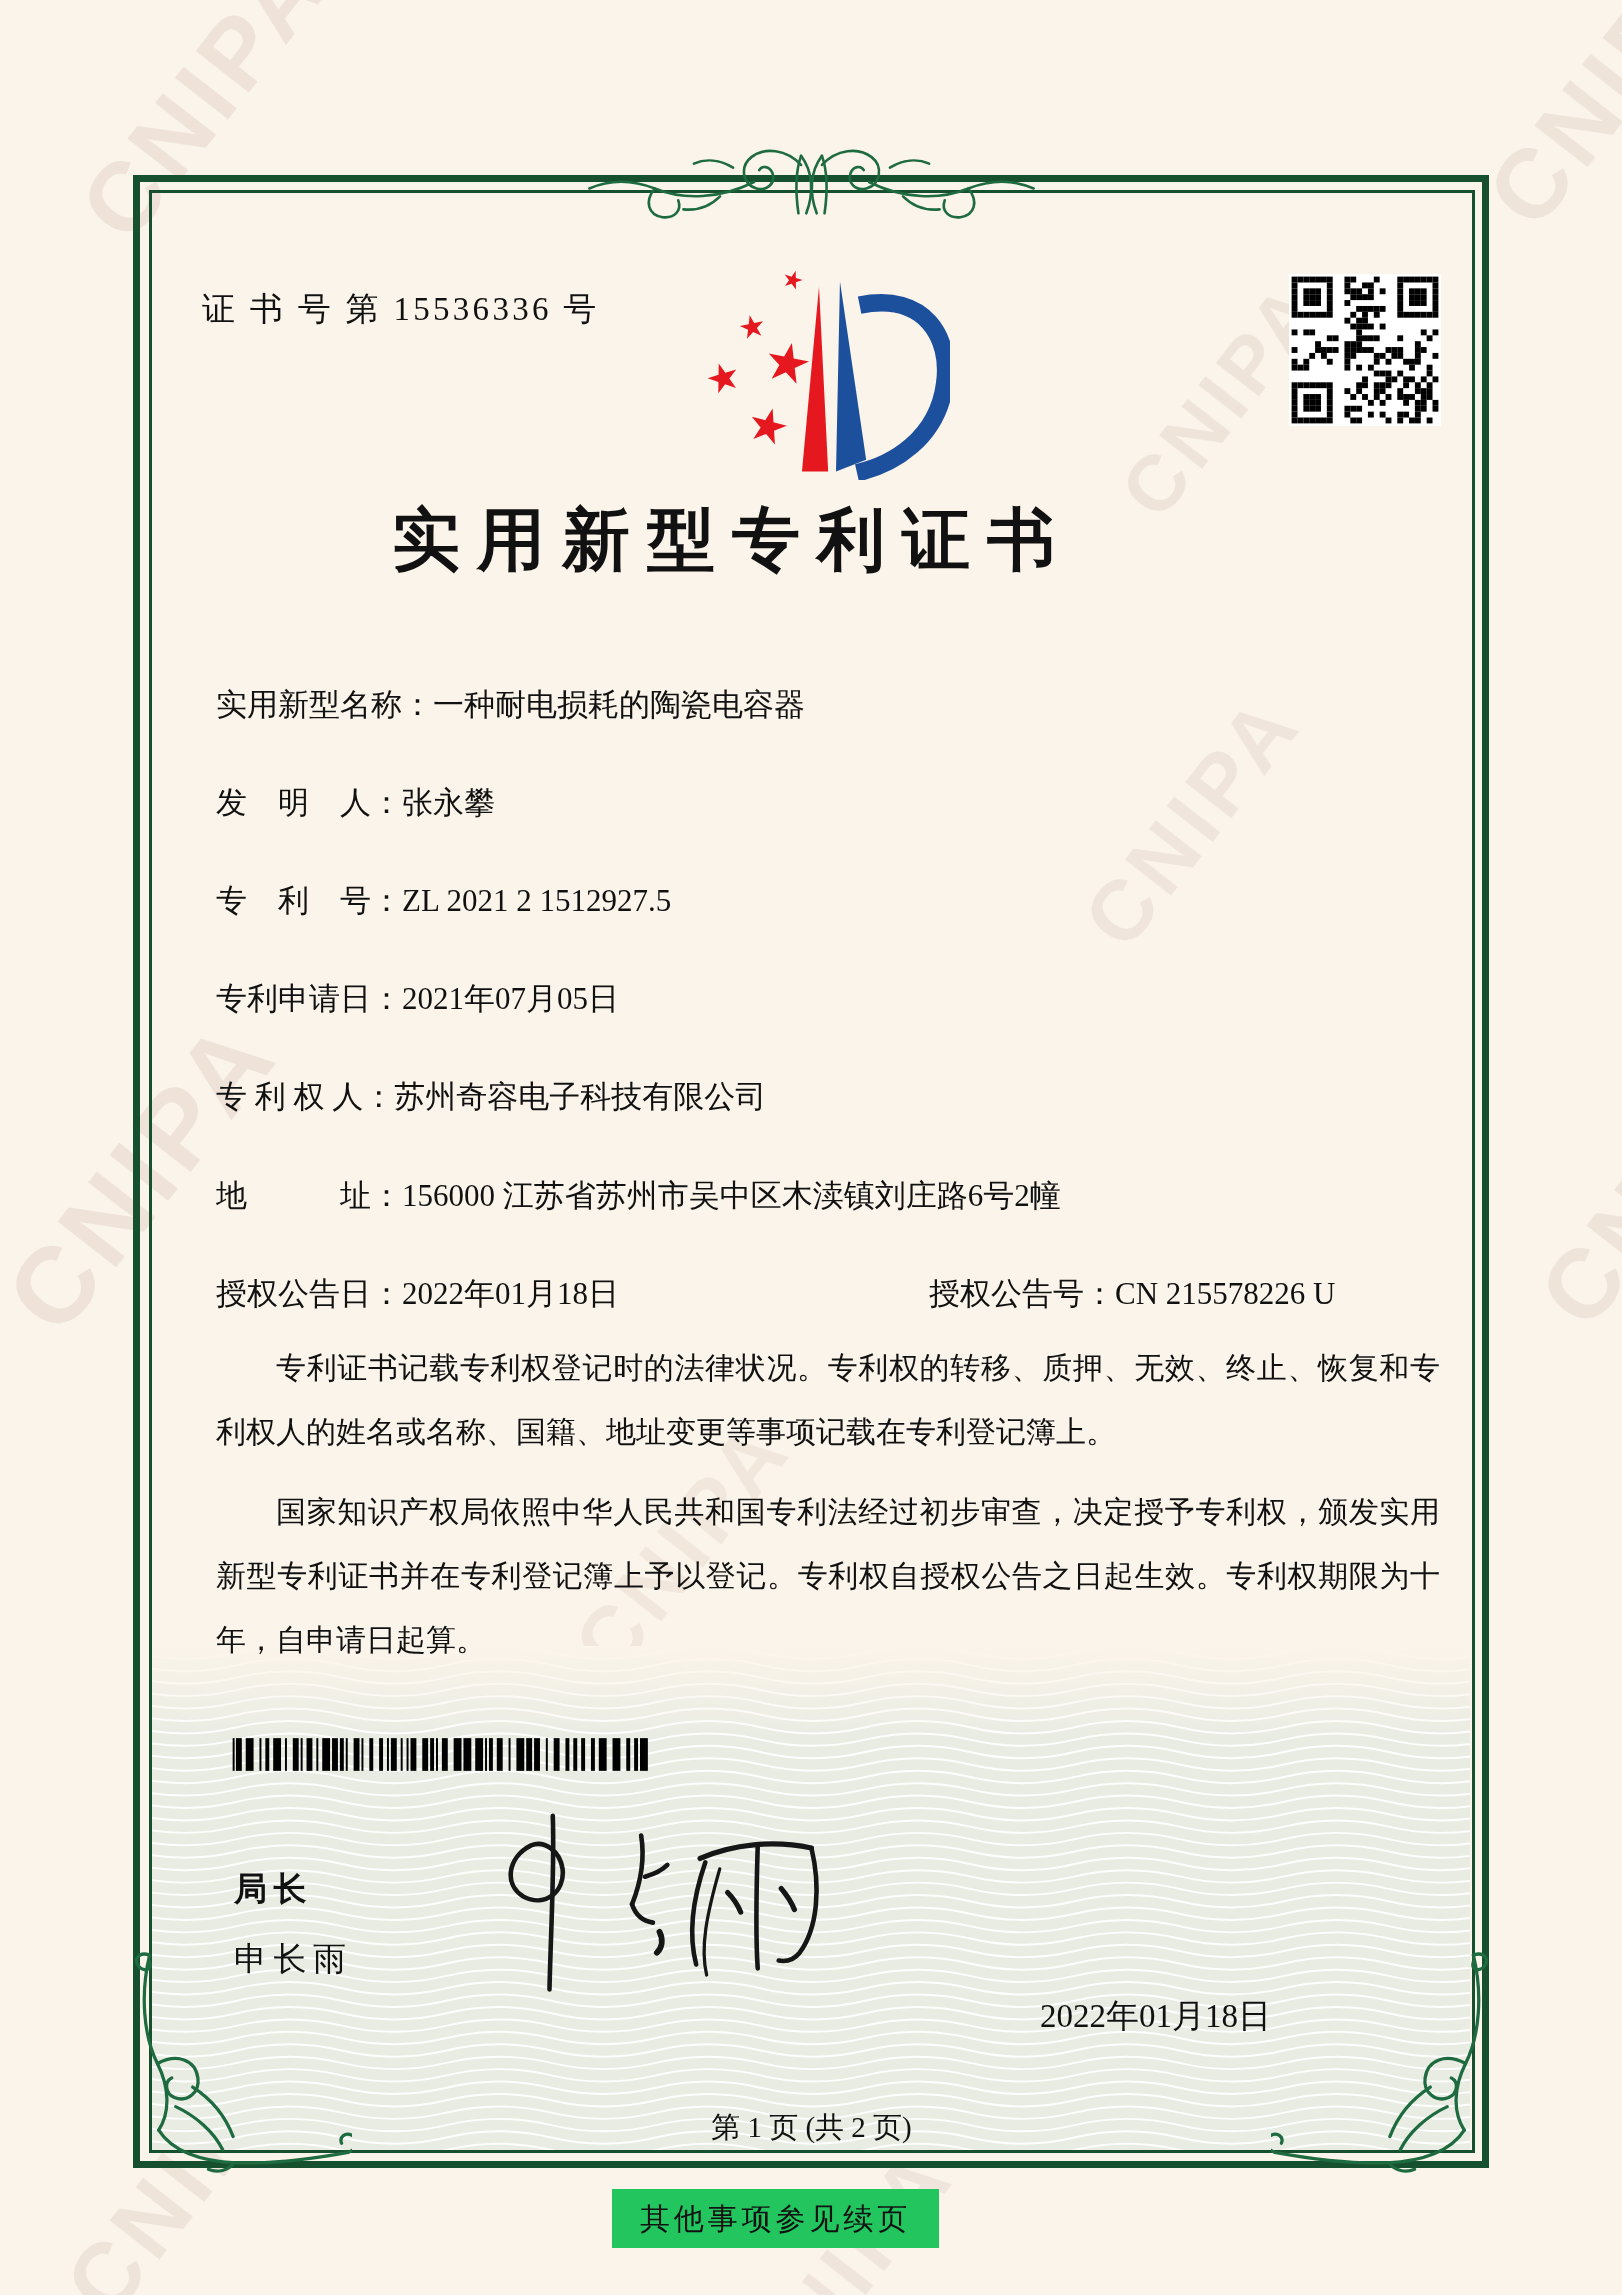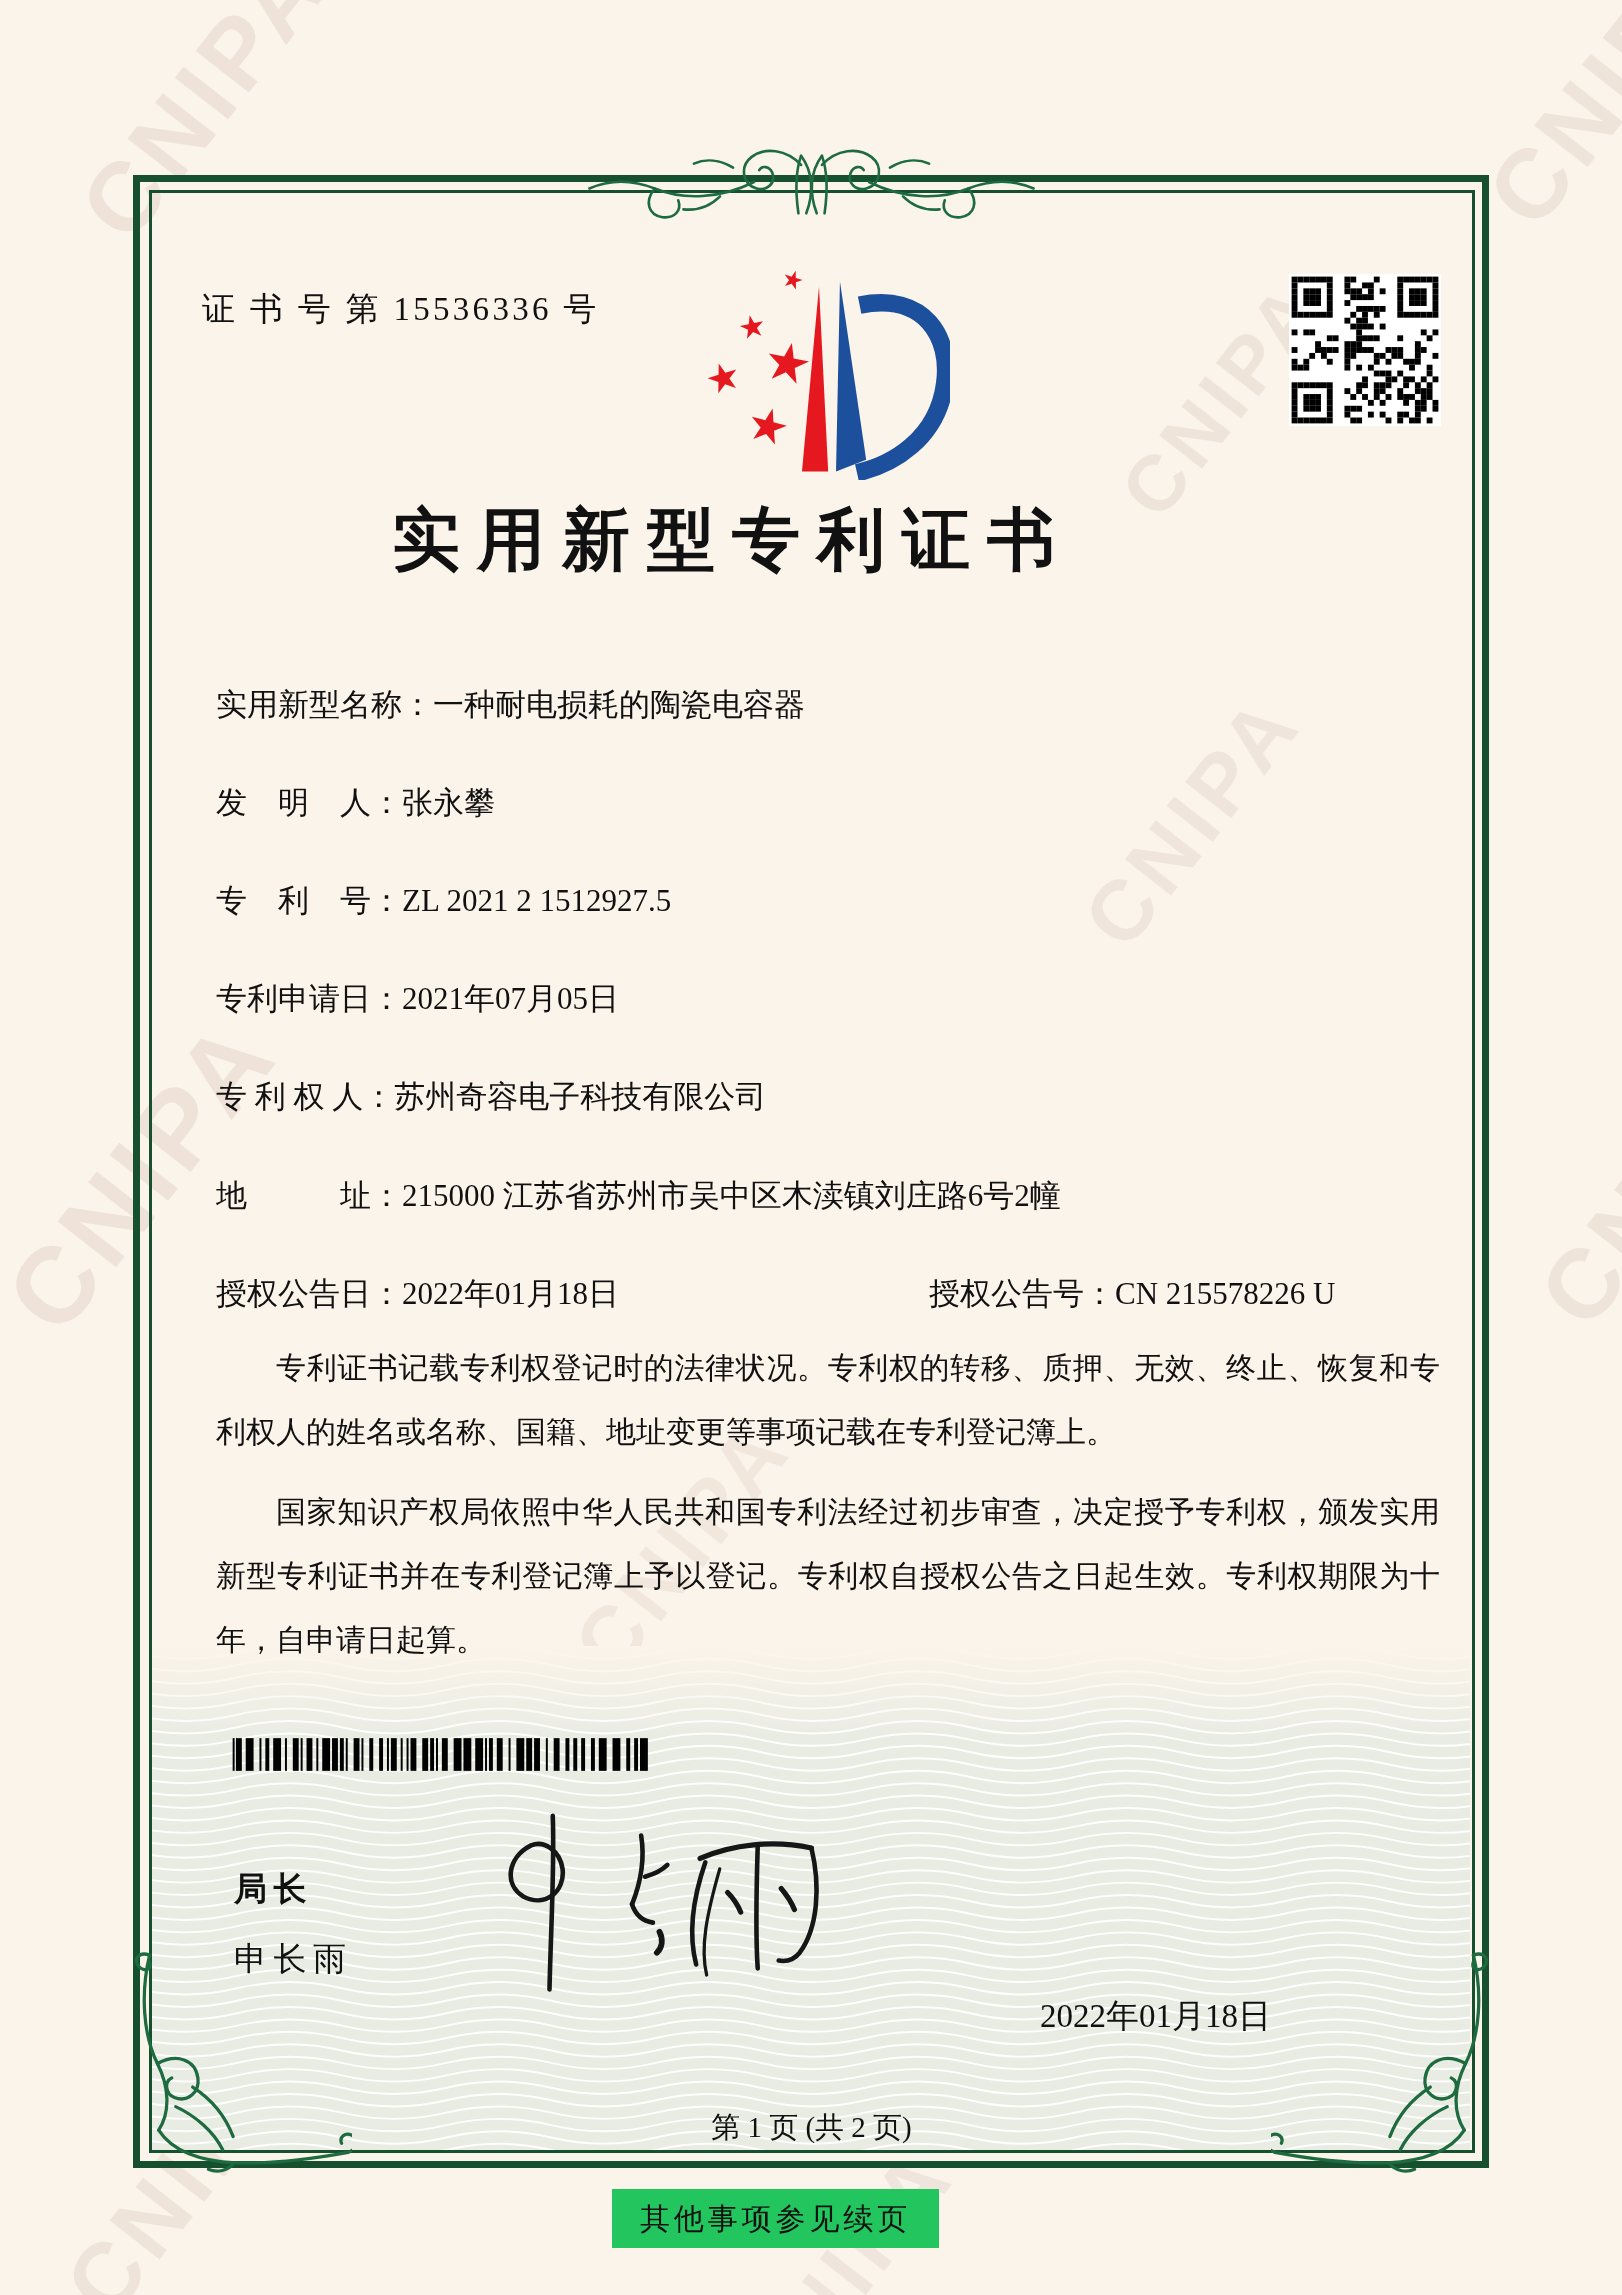--- a/index.html
+++ b/index.html
@@ -433,21 +433,21 @@
     </svg>
 
   <div class="title">实用新型专利证书</div>
 
   <div id="fields">
       <div class="field-row" style="top: 684px;"><span>实用新型名称：</span><span>一种耐电损耗的陶瓷电容器</span></div>
       <div class="field-row" style="top: 782px;"><span>发　明　人：</span><span>张永攀</span></div>
       <div class="field-row" style="top: 880px;"><span>专　利　号：</span><span>ZL 2021 2 1512927.5</span></div>
       <div class="field-row" style="top: 978px;"><span>专利申请日：</span><span>2021年07月05日</span></div>
       <div class="field-row" style="top: 1076px;"><span>专 利 权 人：</span><span>苏州奇容电子科技有限公司</span></div>
-      <div class="field-row" style="top: 1175px;"><span>地　　　址：</span><span>215000 江苏省苏州市吴中区木渎镇刘庄路6号2幢</span></div>
+      <div class="field-row" style="top: 1175px;"><span>地　　　址：</span><span>156000 江苏省苏州市吴中区木渎镇刘庄路6号2幢</span></div>
       <div class="field-row" style="top: 1273px;"><span>授权公告日：</span><span>2022年01月18日</span><span class="field-pair2"><span>授权公告号：</span><span>CN 215578226 U</span></span></div>
     </div>
 
   <div class="paragraphs">
     <p>专利证书记载专利权登记时的法律状况。专利权的转移、质押、无效、终止、恢复和专利权人的姓名或名称、国籍、地址变更等事项记载在专利登记簿上。</p>
     <p>国家知识产权局依照中华人民共和国专利法经过初步审查，决定授予专利权，颁发实用新型专利证书并在专利登记簿上予以登记。专利权自授权公告之日起生效。专利权期限为十年，自申请日起算。</p>
   </div>
 
   <svg class="barcode" id="barcode" width="425" height="33" viewBox="0 0 650 50">
       <rect x="1" y="0" width="3" height="50" fill="#000"></rect>

